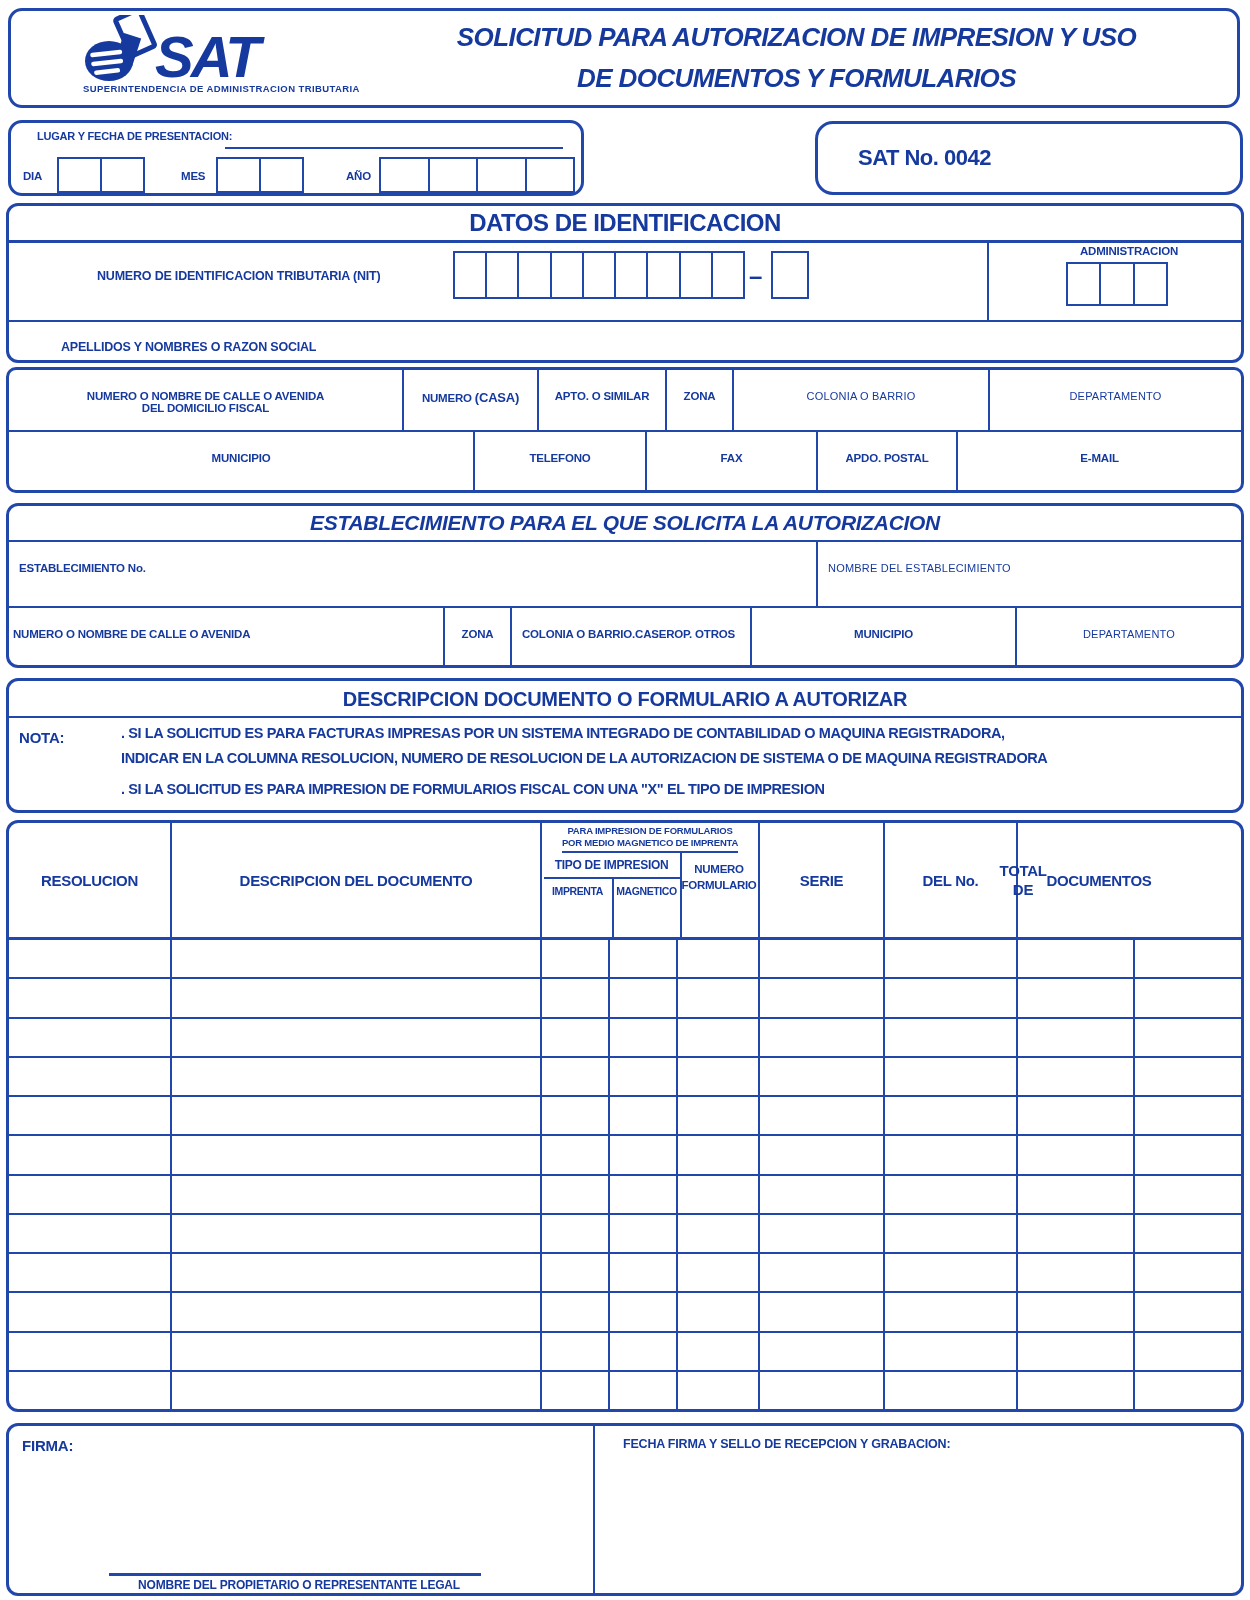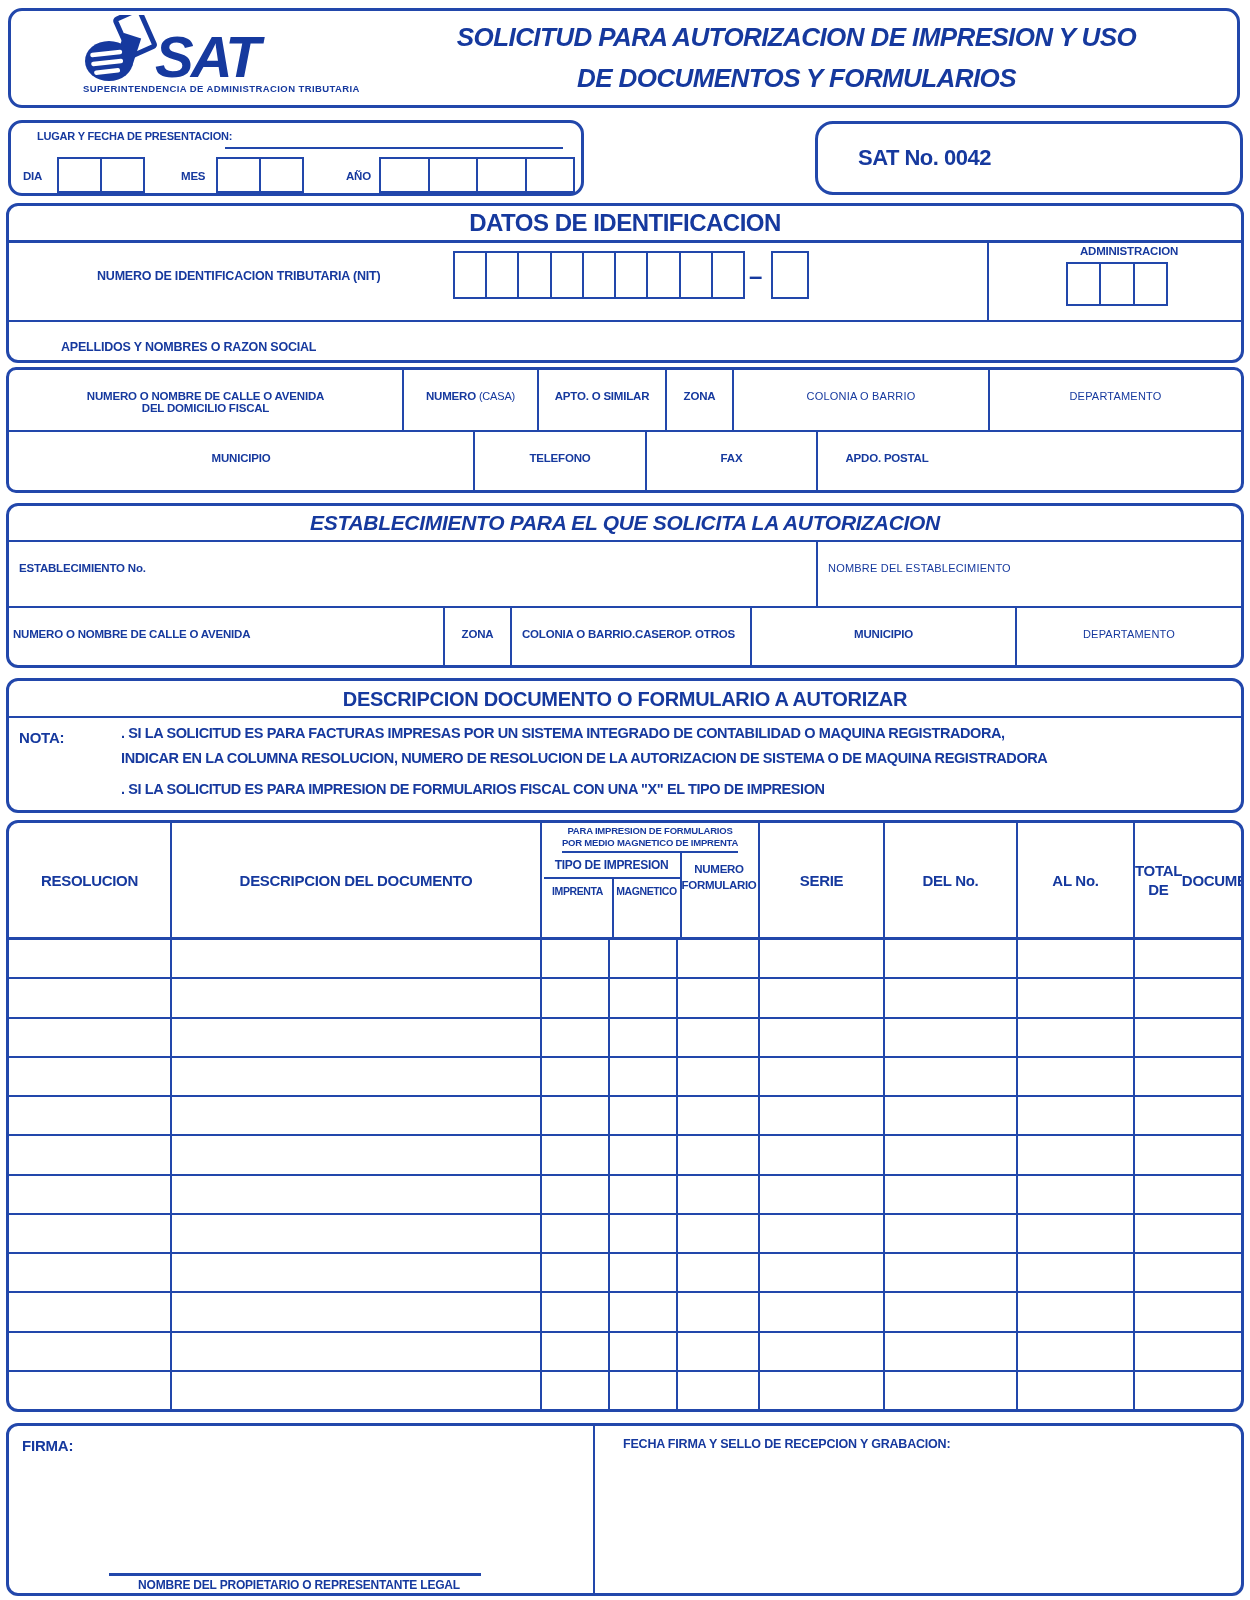--- a/index.html
+++ b/index.html
@@ -53,21 +53,21 @@
 
   
   .addr-box{left:6px;top:367px;width:1238px;height:126px;border-radius:10px;}
   .grid-row{position:absolute;left:0;right:0;display:grid;}
   .grid-row > div{border-left:2.5px solid var(--line);position:relative;padding-top:20px;}
   .grid-row > div:first-child{border-left:none;}
   .addr-r1{top:0;height:60px;grid-template-columns:393px 135px 128px 67px 256px 1fr;}
   .addr-r2{top:60px;height:63px;border-top:2.5px solid var(--line);grid-template-columns:464px 172px 171px 140px 1fr;}
   .cell-lbl{display:block;text-align:center;font-weight:bold;font-size:11.5px;letter-spacing:-0.2px;}
   .cell-lbl.light{font-weight:normal;font-size:11px;letter-spacing:0.2px;}
-  .sub-small{font-size:11px;font-weight:normal;}
+  .sub-small{font-size:13px;font-weight:bold;}
 
   
   .estab-box{left:6px;top:503px;width:1238px;height:165px;border-radius:12px;}
   .estab-title{position:absolute;top:5px;left:0;right:0;text-align:center;font-size:21px;font-weight:bold;font-style:italic;letter-spacing:-0.3px;}
   .estab-r1{top:34px;height:66px;border-top:2.5px solid var(--line);grid-template-columns:807px 1fr;}
   .estab-r2{top:100px;height:62px;border-top:2.5px solid var(--line);grid-template-columns:434px 67px 240px 265px 1fr;}
   .tl{text-align:left;padding-left:10px;}
 
   
   .desc-box{left:6px;top:678px;width:1238px;height:135px;border-radius:12px;}
@@ -226,20 +226,23 @@
       </div>
       <div>
         <span class="cell-lbl">TELEFONO</span>
       </div>
       <div>
         <span class="cell-lbl">FAX</span>
       </div>
       <div>
         <span class="cell-lbl">APDO. POSTAL</span>
       </div>
+      <div>
+        <span class="cell-lbl">E-MAIL</span>
+      </div>
     </div>
   </section>
 
   <section class="box estab-box">
     <div class="estab-title">ESTABLECIMIENTO PARA EL QUE SOLICITA LA AUTORIZACION</div>
     <div class="grid-row estab-r1">
       <div>
         <span class="cell-lbl tl" style="text-align:left">ESTABLECIMIENTO No.</span>
       </div>
       <div>
@@ -294,21 +297,20 @@
             </div>
           </div>
           <div class="numform">
             <span>NUMERO</span>
             <span>FORMULARIO</span>
           </div>
         </div>
       </div>
       <div>SERIE</div>
       <div>DEL No.</div>
-      <div>AL No.</div>
       <div class="two-line">
         <span>TOTAL DE</span>
           <br>
         <span>DOCUMENTOS</span>
       </div>
     </div>
     <div class="tbody">
         <div class="trow">
           <div></div>
           <div></div>

